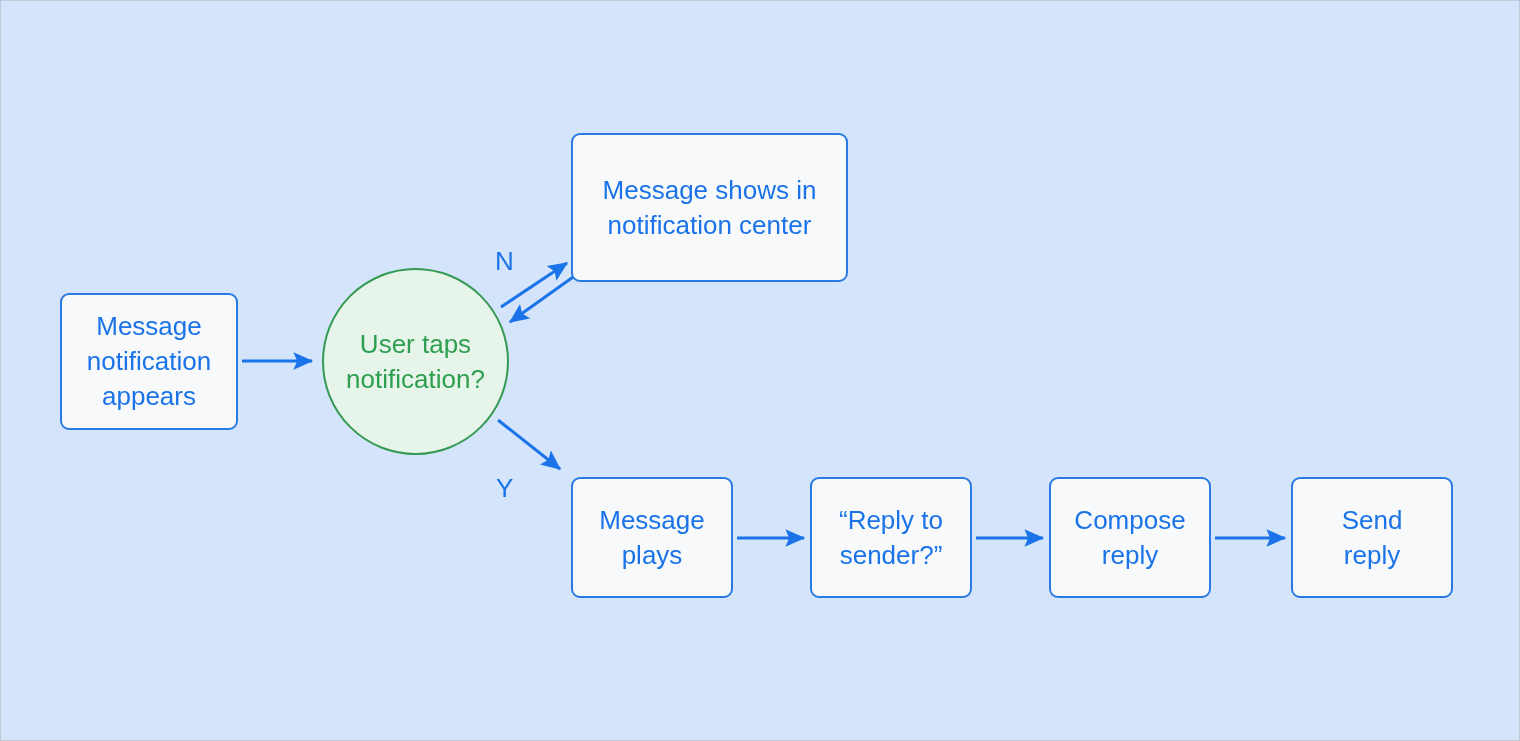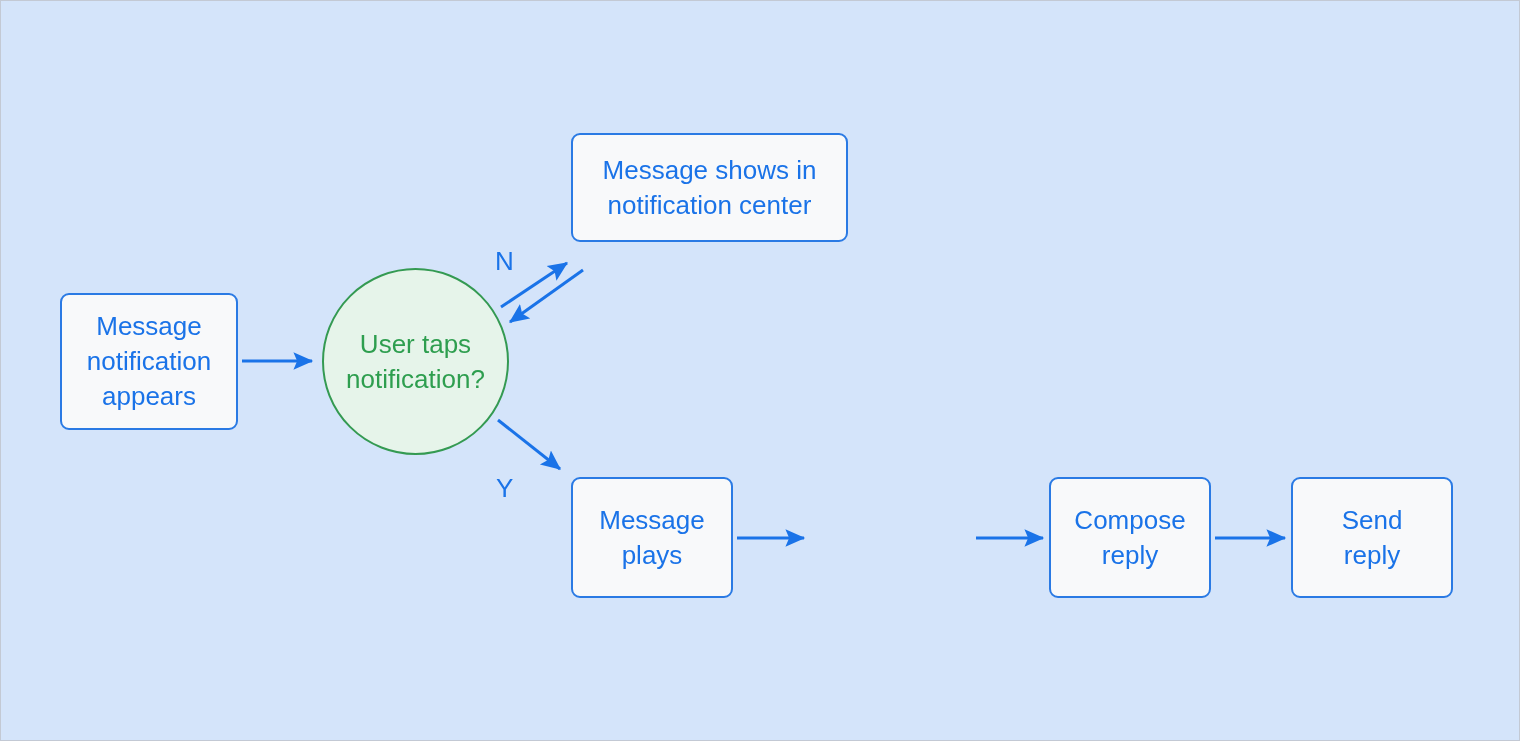--- a/index.html
+++ b/index.html
@@ -91,30 +91,34 @@
     <span class="node-label">Message
 notification
 appears</span>
   </div>
 
   <div class="node node-circle" style="left:321px; top:267px; width:187px; height:187px;">
     <span class="node-label">User taps
 notification?</span>
   </div>
 
-  <div class="node node-box" style="left:570px; top:132px; width:277px; height:109px;">
+  <div class="node node-box" style="left:570px; top:132px; width:277px; height:149px;">
     <span class="node-label">Message shows in
 notification center</span>
   </div>
 
   <div class="node node-box" style="left:570px; top:476px; width:162px; height:121px;">
     <span class="node-label">Message
 plays</span>
   </div>
 
+  <div class="node node-box" style="left:809px; top:476px; width:162px; height:121px;">
+    <span class="node-label">“Reply to
+sender?”</span>
+  </div>
 
   <div class="node node-box" style="left:1048px; top:476px; width:162px; height:121px;">
     <span class="node-label">Compose
 reply</span>
   </div>
 
   <div class="node node-box" style="left:1290px; top:476px; width:162px; height:121px;">
     <span class="node-label">Send
 reply</span>
   </div>

